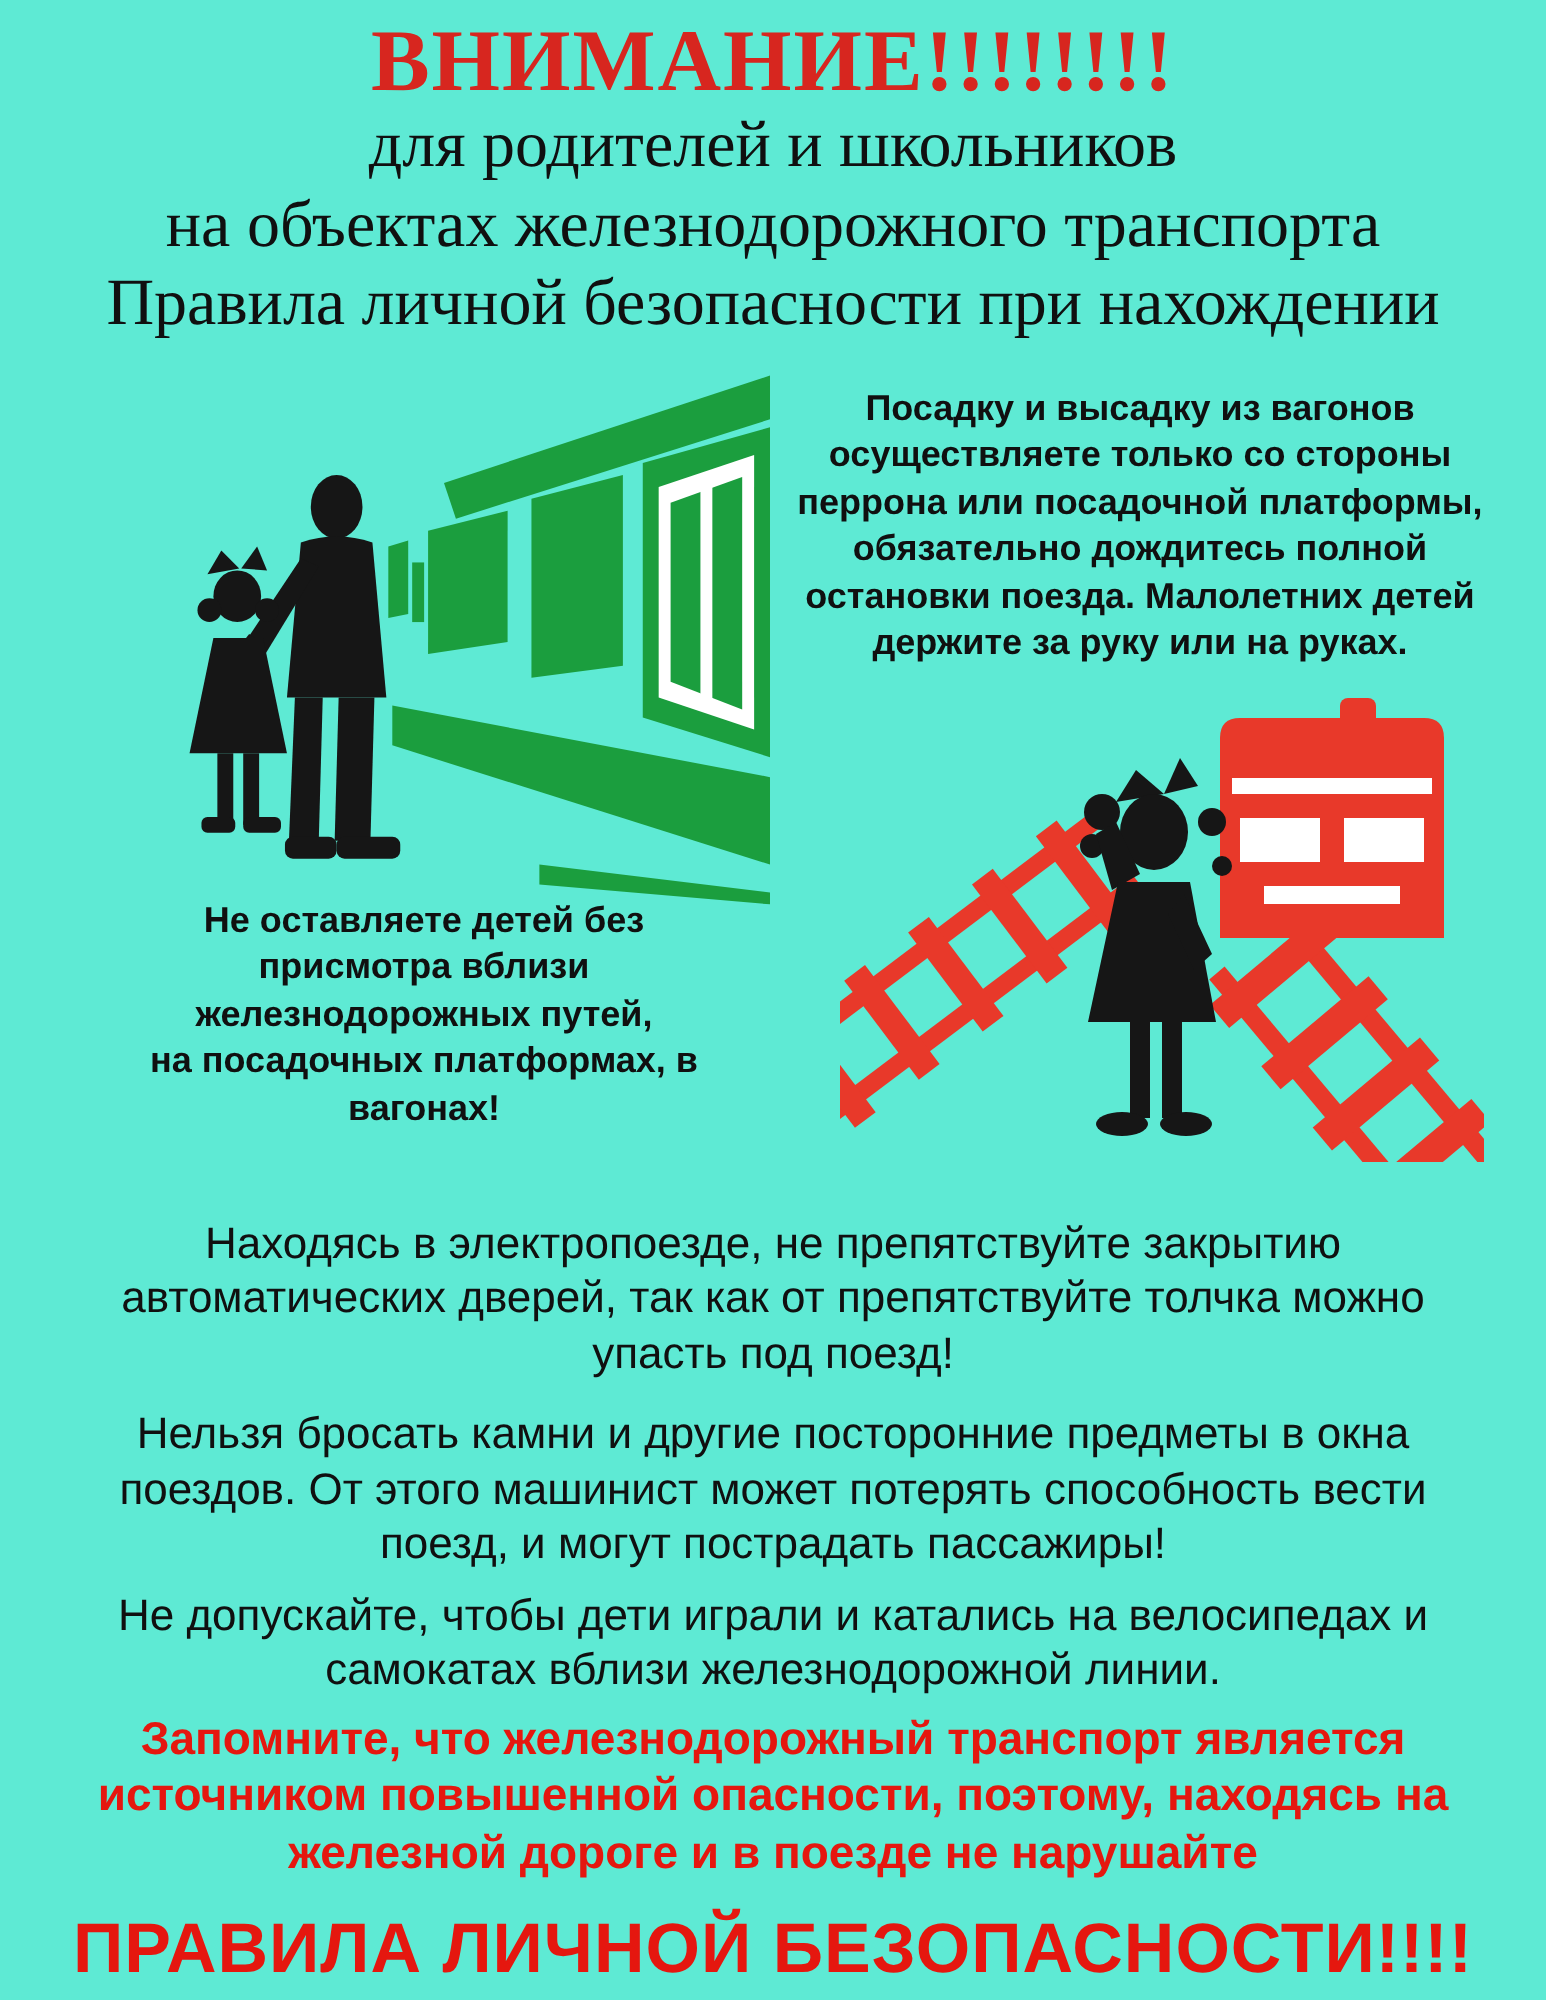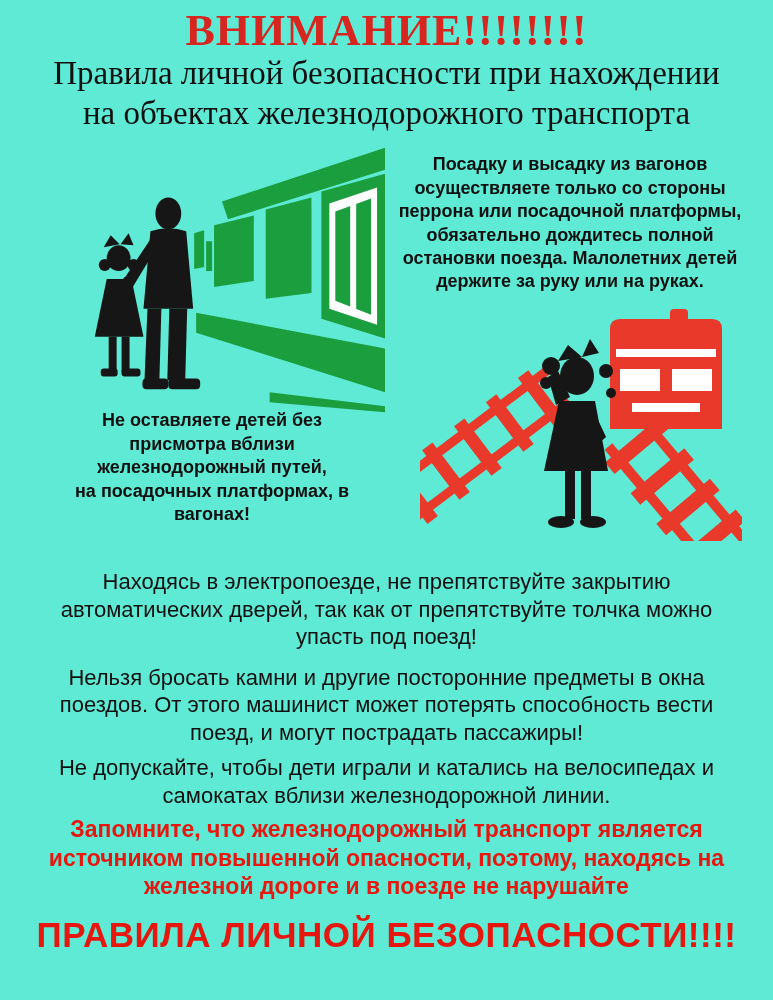--- a/index.html
+++ b/index.html
@@ -72,22 +72,23 @@
     font-size:35px;letter-spacing:0.5px;
   }
 </style>
 </head>
 <body>
 
 <div class="poster">
 
   <div class="header">
     <div class="main-title">ВНИМАНИЕ!!!!!!!!</div>
+    <div class="subtitle">для родителей и школьников</div>
+    <div class="subtitle">на объектах железнодорожного транспорта</div>
     <div class="subtitle">Правила личной безопасности при нахождении</div>
-    <div class="subtitle">на объектах железнодорожного транспорта</div>
   </div>
 
   <div class="band">
 
     <div class="illus-left">
       <svg viewBox="0 0 330 272" aria-hidden="true">
 
         <polygon class="g" points="166,60 330,6 330,28 172,78"></polygon>
         <polygon class="g" points="138,92 148,89 148,126 138,128"></polygon>
         <polygon class="g" points="158,84 198,74 198,140 158,146"></polygon>
@@ -124,21 +125,21 @@
 
     <div class="boarding-text">Посадку и высадку из вагонов
 осуществляете только со стороны
 перрона или посадочной платформы,
 обязательно дождитесь полной
 остановки поезда. Малолетних детей
 держите за руку или на руках.</div>
 
     <div class="supervision-text">Не оставляете детей без
 присмотра вблизи
-железнодорожный путей,
+железнодорожных путей,
 на посадочных платформах, в
 вагонах!</div>
 
     <div class="illus-right">
       <svg viewBox="0 0 322 232" aria-hidden="true">
 
         <g transform="translate(152,96) rotate(143)">
           <rect class="r" x="0" y="0" width="200" height="9"></rect>
           <rect class="r" x="0" y="38" width="200" height="9"></rect>
           <rect class="r" x="14" y="-8" width="13" height="62"></rect>

